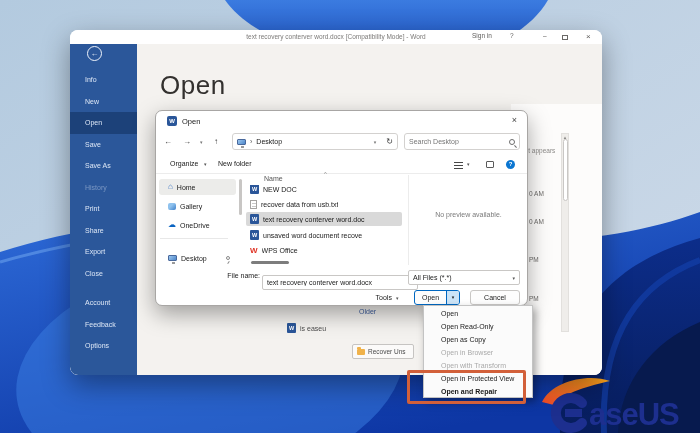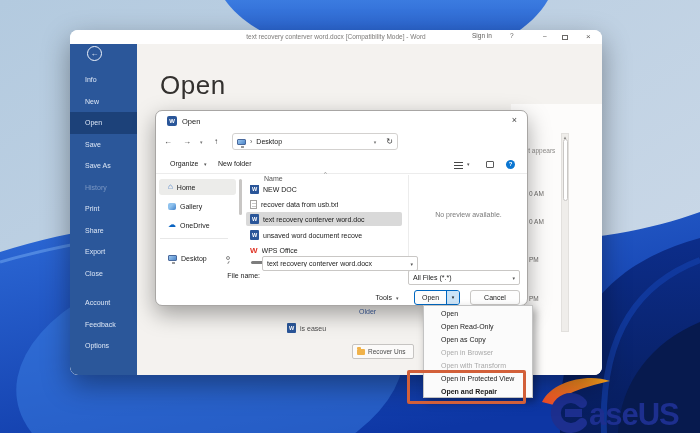--- a/index.html
+++ b/index.html
@@ -87,21 +87,21 @@
     text-align:center;line-height:10px;flex:none;}
   .ticon{width:7px;height:9px;background:#fff;border:1px solid #a5a3a1;flex:none;
     background-image:repeating-linear-gradient(#c9c9c9 0 1px,transparent 1px 3px);background-size:5px 6px;background-position:1px 2px;background-repeat:no-repeat;}
   .wpsicon{color:#e03426;font-weight:800;font-size:8px;line-height:9px;flex:none;}
   .hscroll{left:95px;top:150px;width:38px;height:3px;background:#7d7d7d;border-radius:2px;}
   .vdiv{left:252px;top:64px;width:1px;height:90px;background:#ececec;}
   .preview{left:252px;top:100px;width:121px;text-align:center;font-size:7px;color:#7a7a7a;}
   .fn-label{left:58px;top:161px;width:46px;text-align:right;font-size:7px;color:#1a1a1a;}
   .combo{height:15px;border:1px solid #c9c7c5;border-radius:2px;background:#fff;display:flex;align-items:center;padding:0 4px;}
   .combo .chev{margin-left:auto;font-size:5px;color:#555;}
-  .fn-combo{left:106px;top:145px;width:156px;}
+  .fn-combo{left:106px;top:164px;width:156px;}
   .fn-combo input{border:none;outline:none;flex:1;font-size:7px;color:#1a1a1a;background:transparent;min-width:0;}
   .ft-combo{left:252px;top:159px;width:112px;}
   .ft-combo .v{font-size:7px;color:#1a1a1a;}
   .btn{height:15px;border:1px solid #c9c7c5;border-radius:3px;background:#fdfdfd;font-size:7px;color:#1a1a1a;
     display:flex;align-items:center;justify-content:center;}
   .tools-btn{left:210px;top:179px;width:42px;border:none;background:transparent;gap:4px;}
   .tools-btn .chv{font-size:5px;color:#555;}
   .open-btn{left:258px;top:179px;width:46px;border:1px solid #0067c0;border-radius:3px;background:#fdfdfd;display:flex;}
   .open-btn .main{flex:1;font-size:7px;color:#1a1a1a;text-align:center;line-height:13px;}
   .open-btn .arrow{width:13px;background:#cce4f7;border-left:1px solid #0067c0;font-size:5px;color:#1a1a1a;
@@ -236,20 +236,24 @@
     <span class="abs navic" style="left:58px;">↑</span>
 
     <div class="abs crumb">
       <span class="mon-ic"></span>
       <span class="sep">›</span>
       <span class="loc">Desktop</span>
       <span class="chev">▾</span>
       <span class="ref">↻</span>
     </div>
 
+    <div class="abs searchbox">
+      <input placeholder="Search Desktop" style="">
+      <span class="mag"></span>
+    </div>
 
     <div class="abs toolrow">
       <span class="abs lbl" style="left:14px;">Organize</span>
       <span class="abs chv" style="left:48px;">▾</span>
       <span class="abs lbl" style="left:62px;">New folder</span>
       <span class="abs hamb"></span>
       <span class="abs chv" style="left:311px;">▾</span>
       <span class="abs pane-ic"></span>
       <span class="abs helpc">?</span>
     </div>

